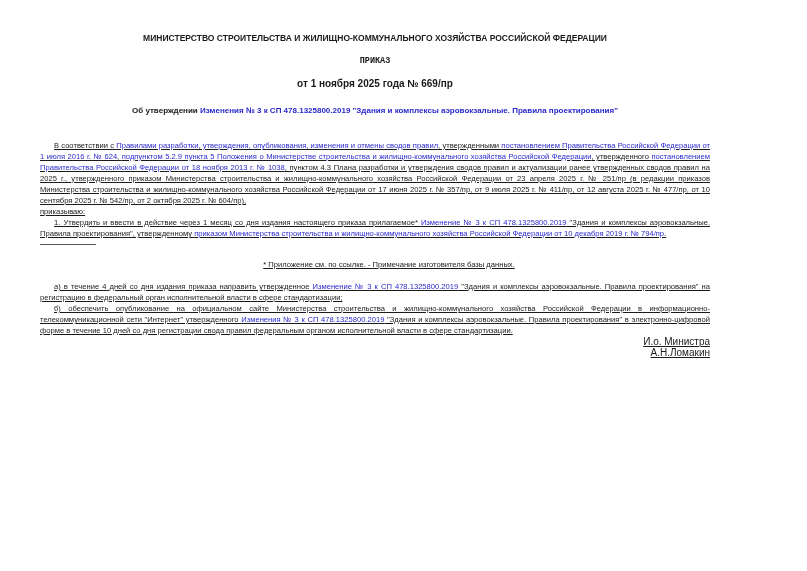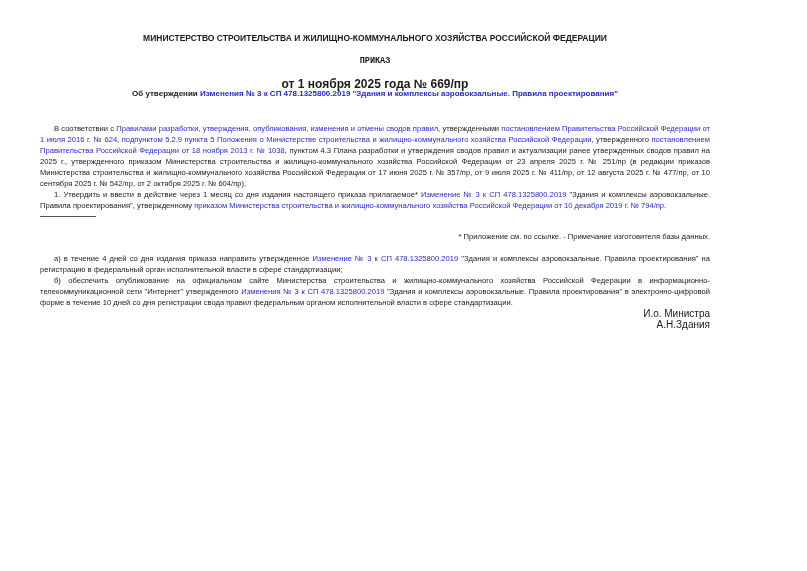--- a/index.html
+++ b/index.html
@@ -14,31 +14,31 @@
     background:var(--page-bg);
     overflow:hidden;
     font-family:"Liberation Sans","DejaVu Sans",sans-serif;
     color:var(--text-color);
   }
   .content{padding:33px 40px 0 40px;}
 
   .h-center{text-align:center;font-weight:bold;margin:0;}
   .ministry{font-size:8.5px;line-height:10px;margin-bottom:13px;}
   .doc-type{font-size:8.5px;line-height:10px;margin-bottom:13px;font-family:Liberation Mono, monospace;}
-  .doc-date{font-size:12px;line-height:10px;}
+  .doc-date{font-size:10px;line-height:10px;margin-bottom:17px;}
   .subject{font-size:8px;line-height:10px;margin-bottom:24px;}
   .subject .lnk{font-weight:bold;}
 
-  .body-text{font-size:7.6px;line-height:11px;}
+  .body-text{font-size:7.6px;line-height:11px;text-decoration:underline;}
   .para{margin:0;text-align:justify;text-indent:14px;}
   .no-indent{text-indent:0;}
   .lnk{color:var(--link-color);cursor:pointer;}
 
   .footnote-sep{width:56px;height:0;border-top:1px solid #555;margin:5px 0 4px 0;}
-  .footnote{margin:14px 0 11px 0;padding-left:28px;text-align:right;text-indent:0;font-size:7.6px;line-height:11px;}
+  .footnote{margin:14px 0 11px 0;padding-left:28px;text-align:center;text-indent:0;font-size:7.6px;line-height:11px;}
 
   .signature{margin-top:0;text-align:right;font-size:10px;line-height:11px;}
   .signature div{margin:0;}
 </style>
 </head>
 <body>
 
 <div class="page">
   <div class="content">
 
@@ -47,32 +47,33 @@
     <p class="h-center doc-type">ПРИКАЗ</p>
 
     <p class="h-center doc-date">от 1 ноября 2025 года № 669/пр</p>
 
     <p class="h-center subject"><span>Об утверждении </span><span class="lnk">Изменения № 3 к СП 478.1325800.2019 "Здания и комплексы аэровокзальные. Правила проектирования"</span></p>
 
     <div class="body-text">
 
       <p class="para"><span>В соответствии с </span><span class="lnk">Правилами разработки, утверждения, опубликования, изменения и отмены сводов правил</span><span>, утвержденными </span><span class="lnk">постановлением Правительства Российской Федерации от 1 июля 2016 г. № 624</span><span>, </span><span class="lnk">подпунктом 5.2.9 пункта 5 Положения о Министерстве строительства и жилищно-коммунального хозяйства Российской Федерации</span><span>, утвержденного </span><span class="lnk">постановлением Правительства Российской Федерации от 18 ноября 2013 г. № 1038</span><span>, пунктом 4.3 Плана разработки и утверждения сводов правил и актуализации ранее утвержденных сводов правил на 2025 г., утвержденного приказом Министерства строительства и жилищно-коммунального хозяйства Российской Федерации от 23 апреля 2025 г. № 251/пр (в редакции приказов Министерства строительства и жилищно-коммунального хозяйства Российской Федерации от 17 июня 2025 г. № 357/пр, от 9 июля 2025 г. № 411/пр, от 12 августа 2025 г. № 477/пр, от 10 сентября 2025 г. № 542/пр, от 2 октября 2025 г. № 604/пр),</span></p>
 
+      <p class="para no-indent">приказываю:</p>
 
       <p class="para"><span>1. Утвердить и ввести в действие через 1 месяц со дня издания настоящего приказа прилагаемое* </span><span class="lnk">Изменение № 3 к СП 478.1325800.2019</span><span> "Здания и комплексы аэровокзальные. Правила проектирования", утвержденному </span><span class="lnk">приказом Министерства строительства и жилищно-коммунального хозяйства Российской Федерации от 10 декабря 2019 г. № 794/пр</span><span>.</span></p>
 
       <div class="footnote-sep"></div>
 
       <p class="footnote">* Приложение см. по ссылке. - Примечание изготовителя базы данных.</p>
 
 
       <p class="para"><span>а) в течение 4 дней со дня издания приказа направить утвержденное </span><span class="lnk">Изменение № 3 к СП 478.1325800.2019</span><span> "Здания и комплексы аэровокзальные. Правила проектирования" на регистрацию в федеральный орган исполнительной власти в сфере стандартизации;</span></p>
 
       <p class="para"><span>б) обеспечить опубликование на официальном сайте Министерства строительства и жилищно-коммунального хозяйства Российской Федерации в информационно-телекоммуникационной сети "Интернет" утвержденного </span><span class="lnk">Изменения № 3 к СП 478.1325800.2019</span><span> "Здания и комплексы аэровокзальные. Правила проектирования" в электронно-цифровой форме в течение 10 дней со дня регистрации свода правил федеральным органом исполнительной власти в сфере стандартизации.</span></p>
 
       <div class="signature">
         <div>И.о. Министра</div>
-        <div>А.Н.Здания</div>
+        <div>А.Н.Ломакин</div>
       </div>
 
     </div>
   </div>
 </div>
 
 </body></html>

